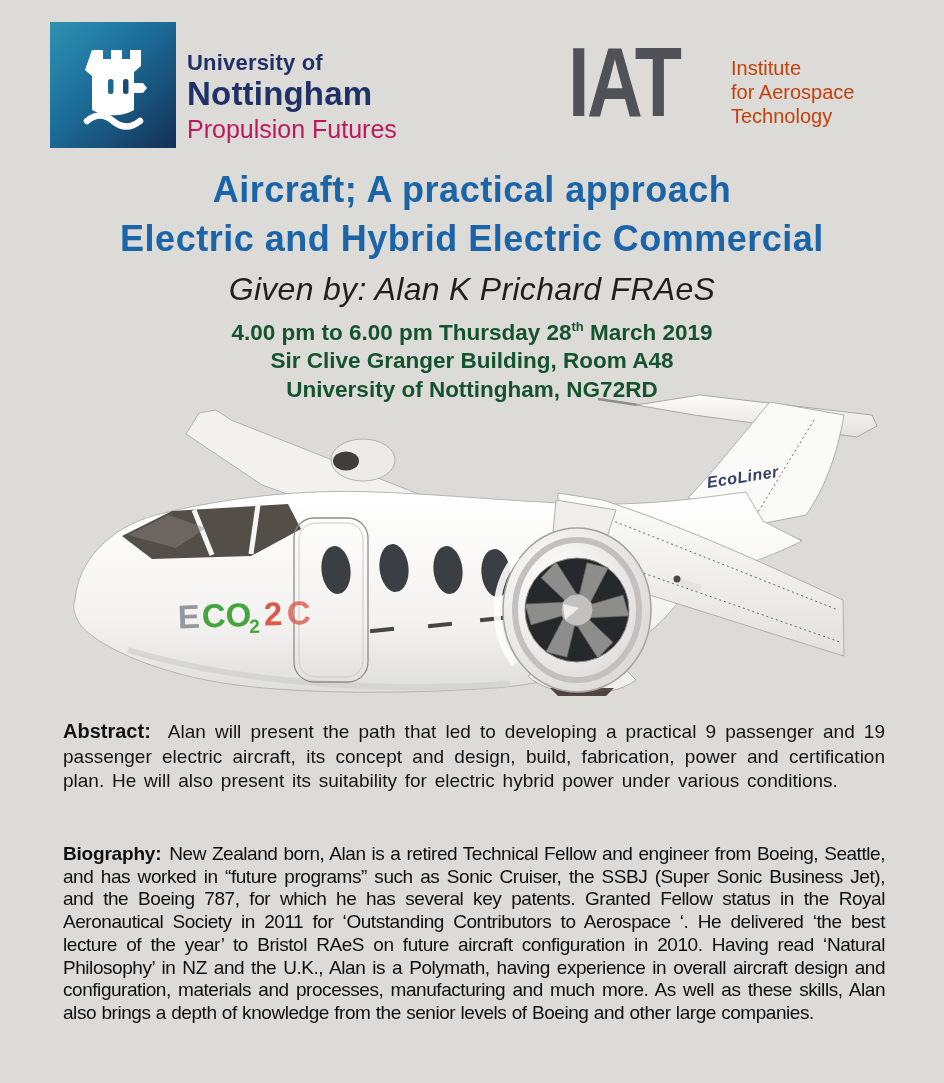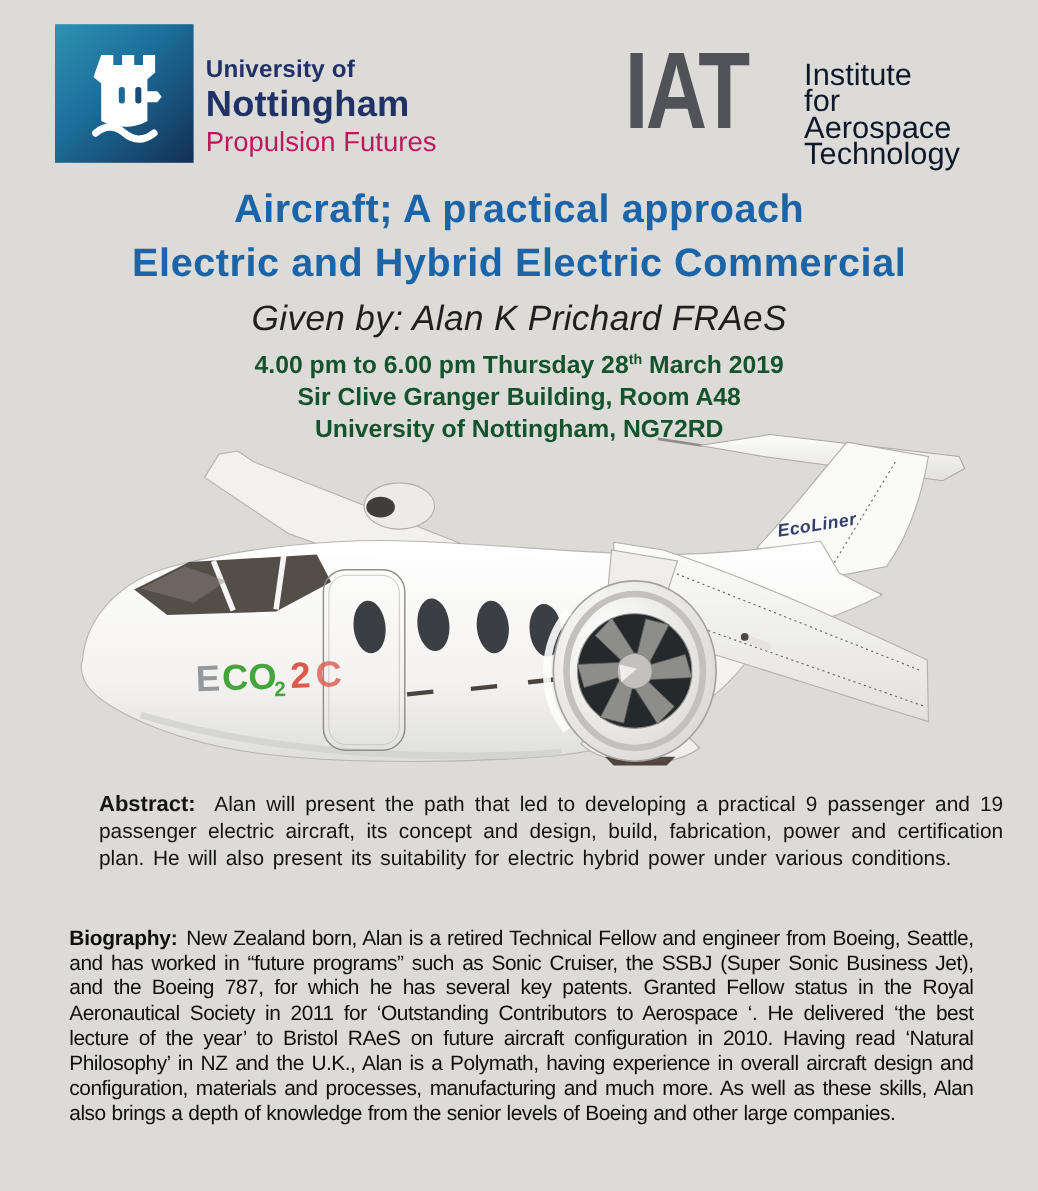--- a/index.html
+++ b/index.html
@@ -10,37 +10,37 @@
   .uon-logo{position:absolute; left:50px; top:22px; width:126px; height:126px;
     background:linear-gradient(135deg,#2e92b2 0%,#1c6f9b 42%,#143055 100%);}
   .uon-text{position:absolute; left:187px; top:50px; color:#203168;}
   .uon-line1{font-size:22px; font-weight:bold; line-height:26px; letter-spacing:.2px;}
   .uon-line2{font-size:33px; font-weight:bold; line-height:36px; letter-spacing:.2px;}
   .uon-sub{font-size:25px; font-weight:400; line-height:34px; color:#be185d;}
 
   .iat{position:absolute; left:568px; top:46px; width:330px; height:100px; color:#55565a;}
   .iat-acronym{position:absolute; left:0; top:-14px; font-size:99px; font-weight:bold;
     letter-spacing:-3px; transform:scaleX(.78); transform-origin:left top; line-height:100px; color:#515257;}
-  .iat-lines{position:absolute; left:163px; top:10px; font-size:28px; line-height:24px; color:#0f172a;}
+  .iat-lines{position:absolute; left:163px; top:10px; font-size:20px; line-height:24px; color:#c2410c;}
 
   
   .title{position:absolute; left:0; top:165px; width:944px; text-align:center;
     color:#1b64a7; font-weight:bold; font-size:36px; line-height:49px; letter-spacing:.5px;}
   .given{position:absolute; left:0; top:271px; width:944px; text-align:center;
     font-style:italic; font-size:32px; color:#1f1f1f; letter-spacing:.3px;}
   .event{position:absolute; left:0; top:313px; width:944px; text-align:center;
     font-weight:bold; font-size:22.5px; line-height:28.5px; color:#14532d;}
   .event sup{font-size:13px;}
 
   
   .plane{position:absolute; left:58px; top:388px; width:886px; height:318px;}
 
   
   .abstract{position:absolute; left:63px; top:700px; width:822px;
-    font-size:19px; line-height:24.6px; color:#141414; text-align:justify; word-spacing:2.5px;margin-left:27px;}
+    font-size:19px; line-height:24.6px; color:#141414; text-align:justify; word-spacing:2.5px;}
   .abstract b{font-size:20px;}
   .bio{position:absolute; left:63px; top:824px; width:822px;
     font-size:19px; line-height:22.7px; color:#0f0f0f; text-align:justify;
     letter-spacing:-0.45px; word-spacing:.5px;}
   .bio b{letter-spacing:-0.2px;}
   .gap-lg{display:inline-block; width:17px;}
   .gap-sm{display:inline-block; width:8px;}
 </style>
 </head>
 <body>

